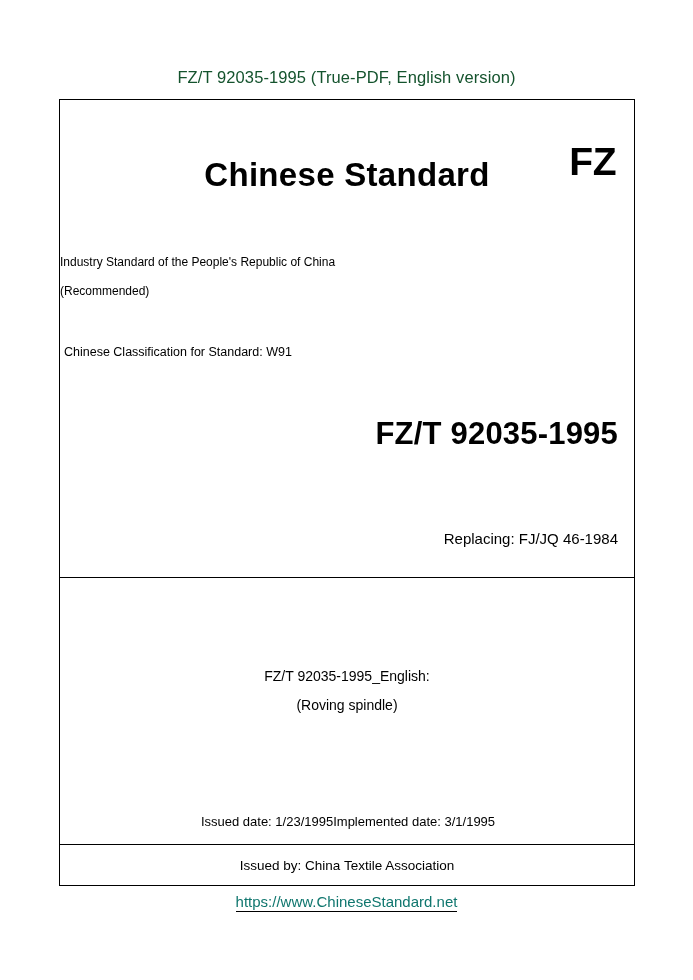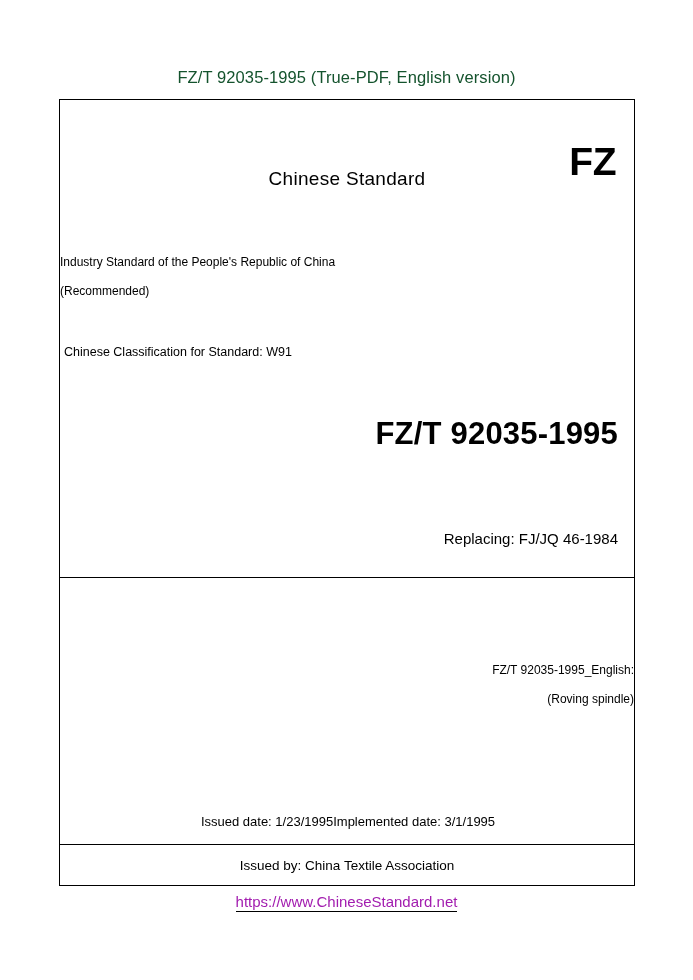--- a/index.html
+++ b/index.html
@@ -45,26 +45,26 @@
 
   .upper-section {
     position: relative;
     height: 478px;
     border-bottom: 1.5px solid #000;
     box-sizing: border-box;
   }
 
   .std-heading {
     position: absolute;
-    top: 68px;
-    left: 0;
-    width: 100%;
-    text-align: center;
-    font-size: 19px;
-    font-weight: normal;
+    top: 56px;
+    left: 0;
+    width: 100%;
+    text-align: center;
+    font-size: 33px;
+    font-weight: bold;
     letter-spacing: 0.3px;
   }
 
   .fz-logo {
     position: absolute;
     top: 40px;
     right: 18px;
     font-size: 39px;
     font-weight: bold;
     letter-spacing: -0.5px;
@@ -112,25 +112,25 @@
 
   .middle-section {
     position: relative;
     height: 267px;
     border-bottom: 1.5px solid #000;
     box-sizing: border-box;
   }
 
   .english-title {
     position: absolute;
-    top: 78px;
-    left: 0;
-    width: 100%;
-    text-align: right;
-    font-size: 12px;
+    top: 84px;
+    left: 0;
+    width: 100%;
+    text-align: center;
+    font-size: 14px;
     line-height: 29px;
   }
 
   .dates-row {
     position: absolute;
     bottom: 15px;
     left: 0;
     width: 100%;
     box-sizing: border-box;
     padding: 0 30px 0 32px;
@@ -147,21 +147,21 @@
     font-size: 13.5px;
   }
 
   .footer-link {
     position: absolute;
     top: 893px;
     left: 0;
     width: 693px;
     text-align: center;
     font-size: 15px;
-    color: #a21caf;
+    color: #0f766e;
   }
   .footer-link span {
     border-bottom: 1px solid #000;
     padding-bottom: 1px;
   }
 </style>
 </head>
 <body>
 
 <div class="page">

